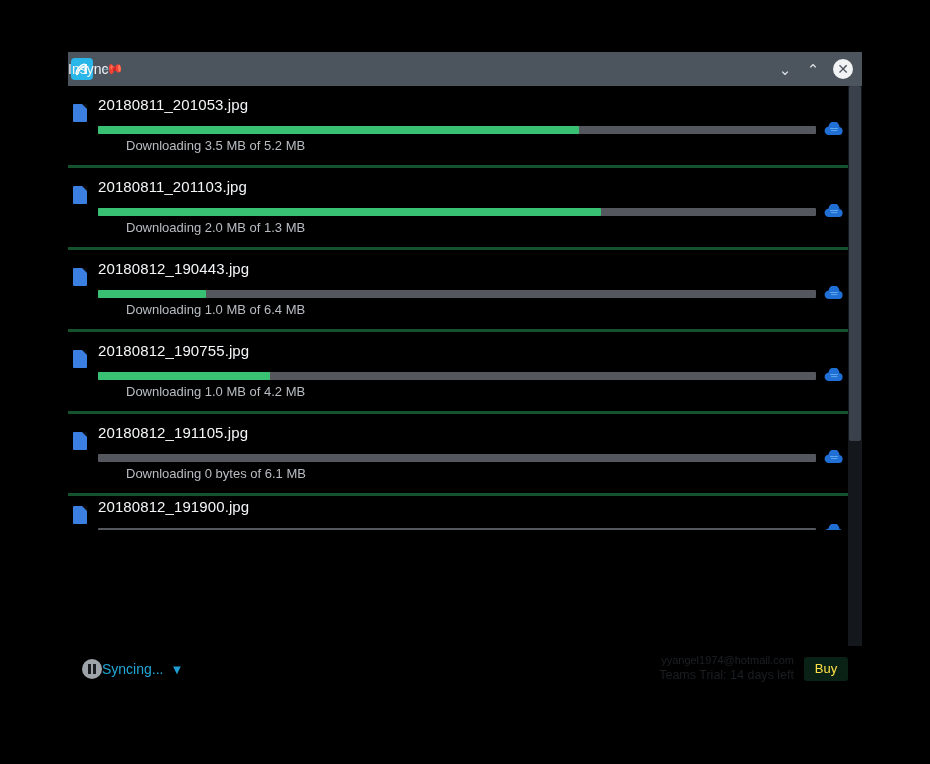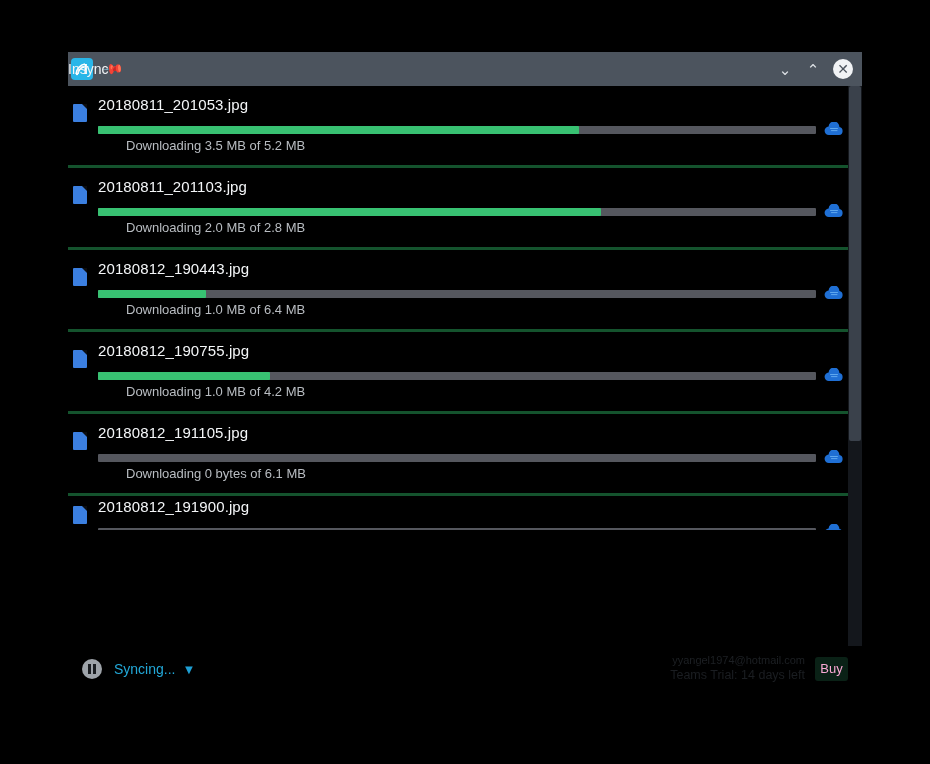--- a/index.html
+++ b/index.html
@@ -260,36 +260,36 @@
     background: #9ea3a9; position: relative; flex: 0 0 auto;
     cursor: pointer;
   }
   .sb-pause::before, .sb-pause::after {
     content: ""; position: absolute; top: 5px;
     width: 3px; height: 10px; background: #1a1d21;
   }
   .sb-pause::before { left: 6px; }
   .sb-pause::after  { left: 11px; }
   .sb-syncing {
-    margin-left: 12px; font-size: 14px; color: #22a8d8;
+    margin-left: 0; font-size: 14px; color: #22a8d8;
     cursor: pointer;
   }
   .sb-chev {
     margin-left: 7px; font-size: 13px; color: #1e9fd4;
     cursor: pointer;
   }
   .sb-right {
     margin-left: auto; display: flex; align-items: center; gap: 10px;
   }
   .sb-acct { text-align: right; line-height: 1.25; }
   .sb-email { font-size: 11px; color: #1d2024; }
   .sb-trial { font-size: 12.5px; color: #1b1e22; }
   .sb-buy {
-    width: 33px; height: 24px; border-radius: 3px;
-    background: #0a2116; color: #f9a8d4;
+    width: 44px; height: 24px; border-radius: 3px;
+    background: #0a2116; color: #fde047;
     font-size: 13px; line-height: 24px; text-align: center;
     cursor: pointer;
   }
 </style>
 </head>
 <body>
 
 <div id="desktop">
 
   <div class="ghost-layer">
@@ -411,21 +411,21 @@
               <path d="M5 13 h10 a4 4 0 0 0 0.4 -7.9 A5 5 0 0 0 4.6 4.6 A4 4 0 0 0 5 13 z" fill="#1f6fd4"></path>
               <path d="M6.5 6.5 h7 M7.5 8.6 h5.5" stroke="#5ea8ef" stroke-width="1" stroke-linecap="round"></path>
             </svg>
           </div>
           <div class="frow">
             <div class="f-icon"></div>
             <div class="f-name">20180811_201103.jpg</div>
             <div class="f-track">
               <div class="f-fill" style="width: 70%;"></div>
             </div>
-            <div class="f-status">Downloading 2.0 MB of 2.8 MB</div>
+            <div class="f-status">Downloading 2.0 MB of 1.3 MB</div>
             <svg class="f-cloud" viewBox="0 0 20 15">
               <path d="M5 13 h10 a4 4 0 0 0 0.4 -7.9 A5 5 0 0 0 4.6 4.6 A4 4 0 0 0 5 13 z" fill="#1f6fd4"></path>
               <path d="M6.5 6.5 h7 M7.5 8.6 h5.5" stroke="#5ea8ef" stroke-width="1" stroke-linecap="round"></path>
             </svg>
           </div>
           <div class="frow">
             <div class="f-icon"></div>
             <div class="f-name">20180812_190443.jpg</div>
             <div class="f-track">
               <div class="f-fill" style="width: 15%;"></div>

